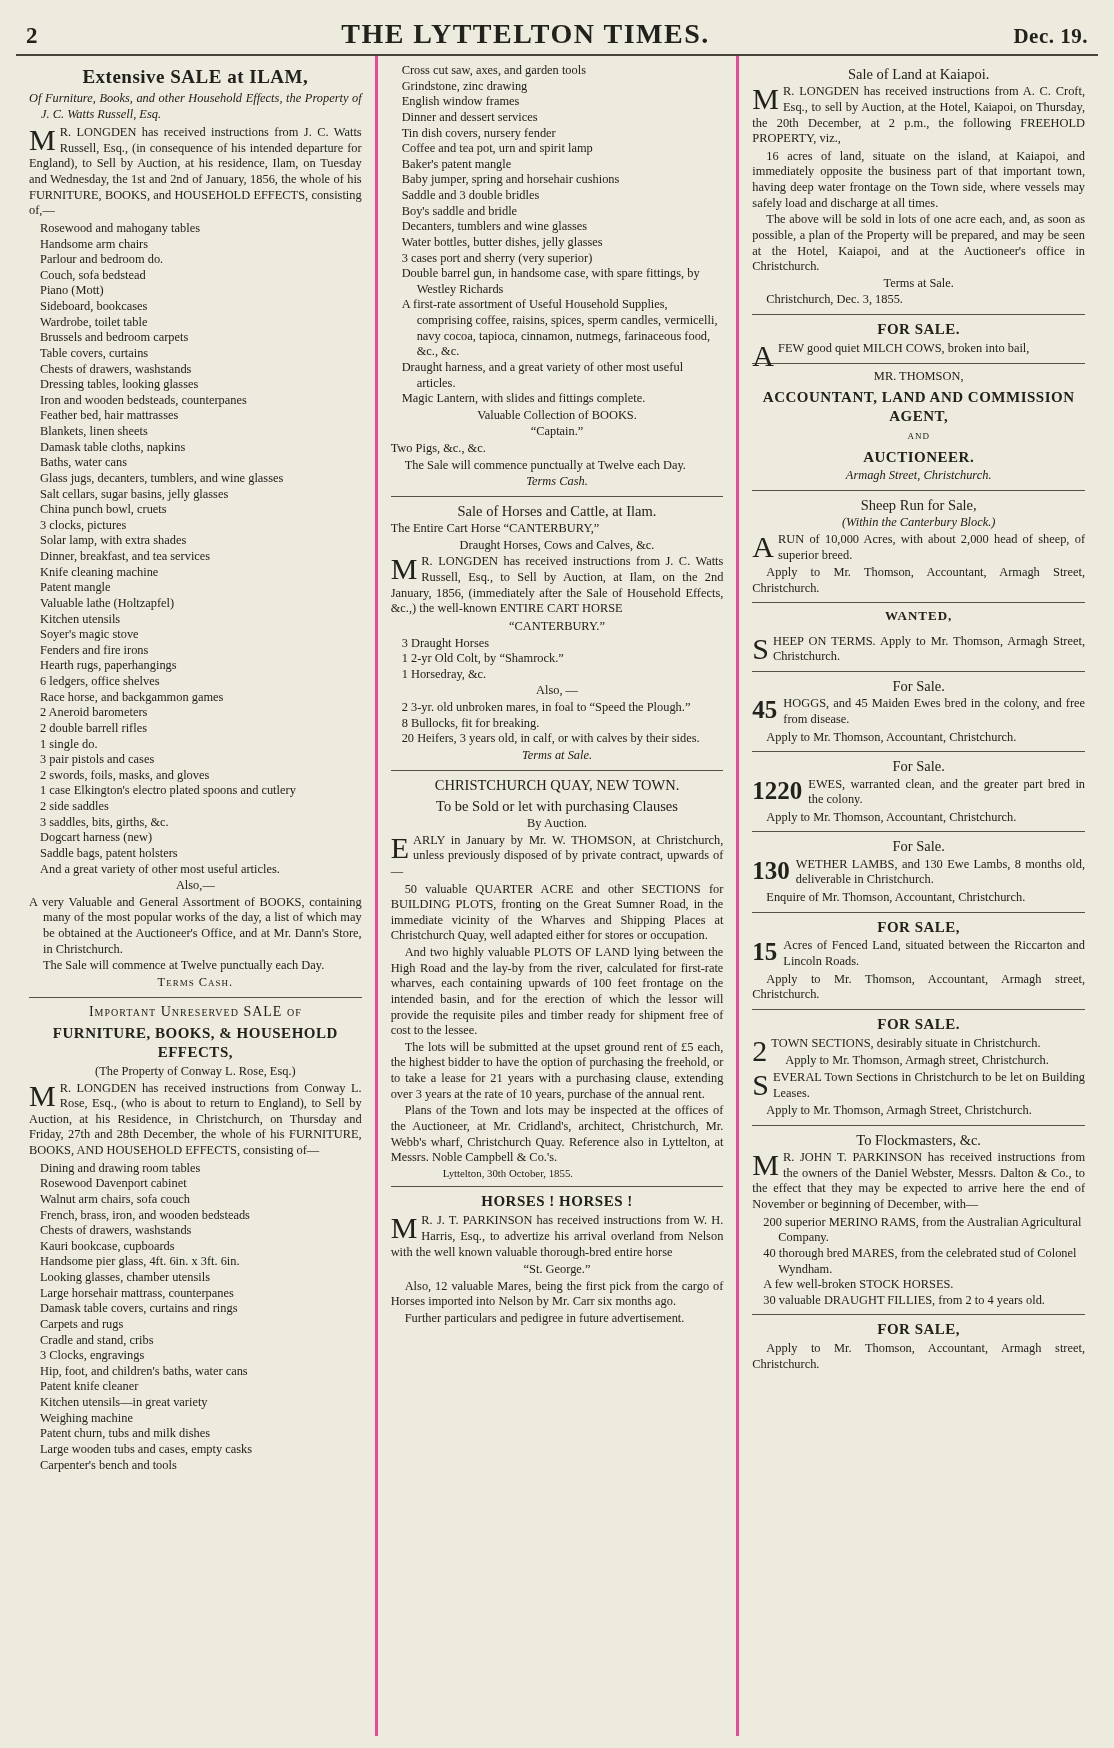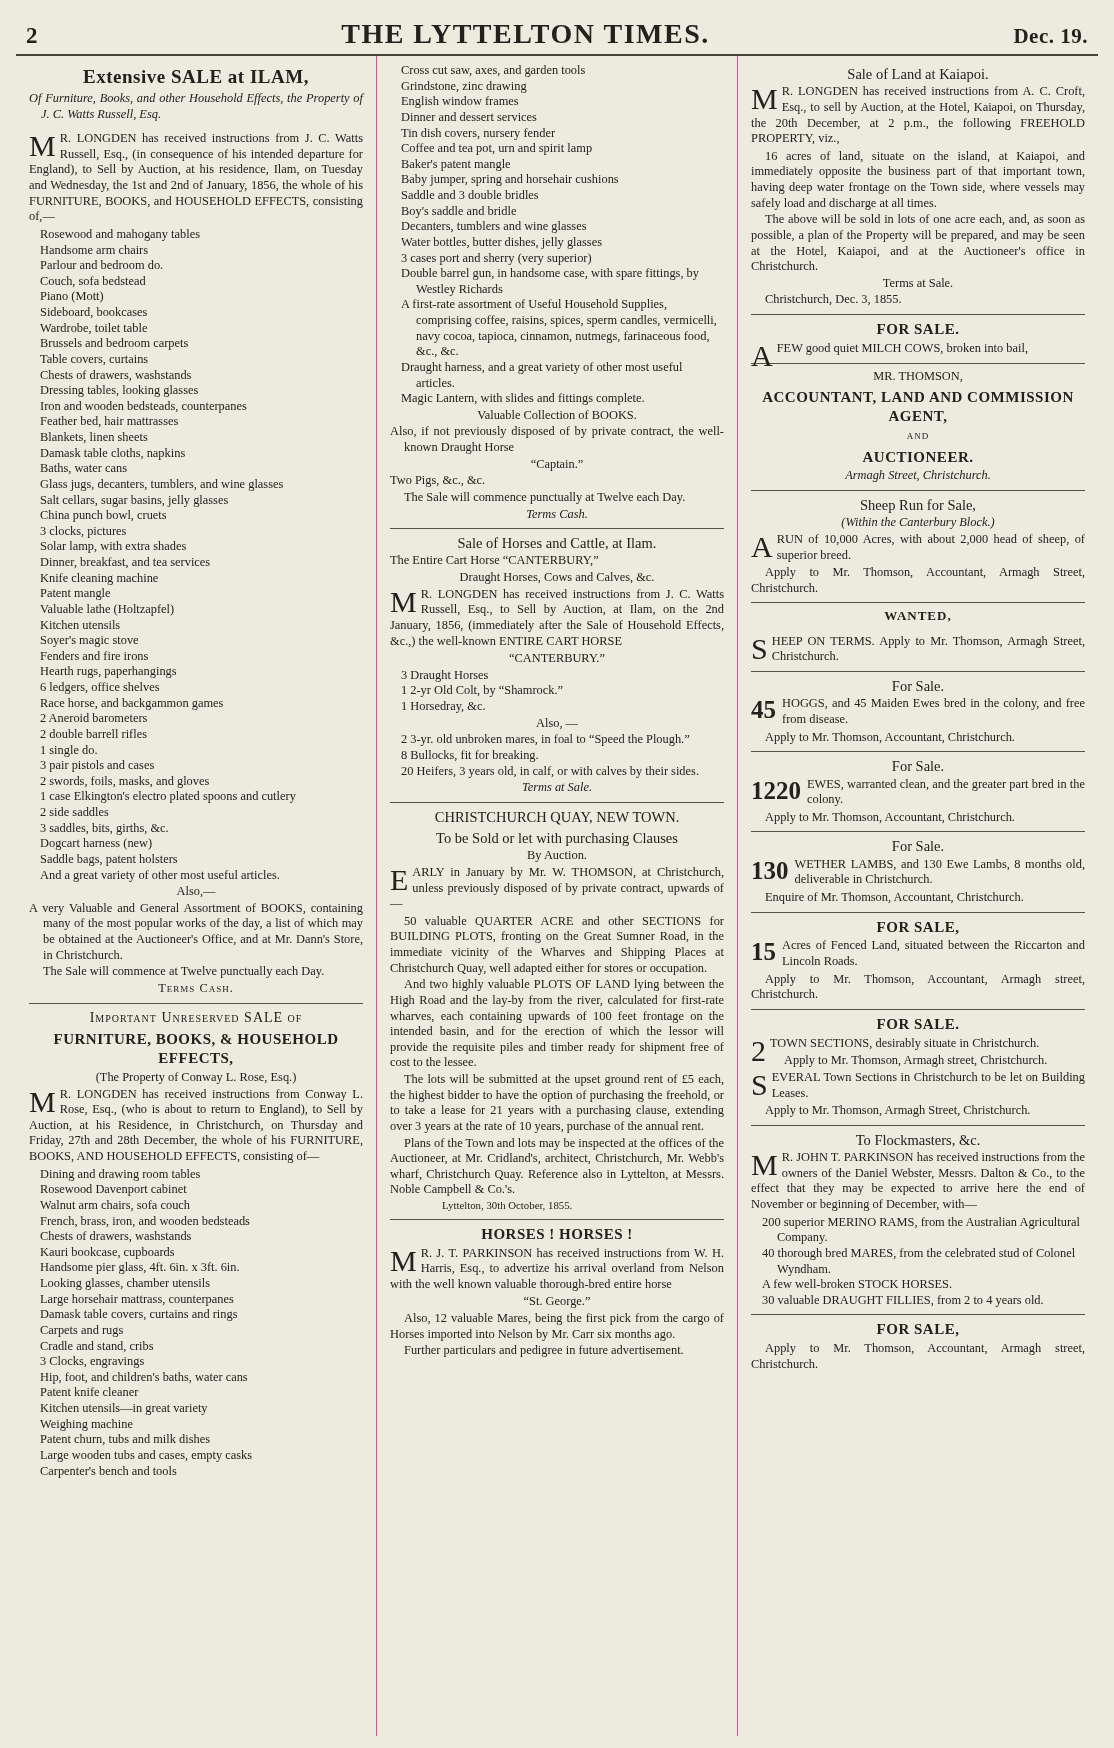--- a/index.html
+++ b/index.html
@@ -22,30 +22,30 @@
     border-bottom: 2px solid #47443a;
   }
   .pagenum { font-size: 23px; font-weight: bold; }
   .title { font-size: 28px; font-weight: bold; letter-spacing: 1.5px; }
   .date { font-size: 21px; font-weight: bold; letter-spacing: 0.5px; }
   .cols { display: flex; height: 1680px; overflow: hidden; }
   .col {
     flex: 1 1 0; padding: 6px 13px 0; overflow: hidden;
     font-size: 12.4px; line-height: 1.26; text-align: justify;
   }
-  .col + .col { border-left: 1px solid #ec4899; }
+  .col + .col { border-left: 3px solid #ec4899; }
 
   .col p { margin: 0 0 1px; text-indent: 14px; }
   p.p0 { text-indent: 0; }
   p.hang { text-indent: -14px; padding-left: 14px; }
   p.pc, p.pc-i, p.pc-sc { text-align: center; text-indent: 0; margin: 1px 0; }
   p.pc-i { font-style: italic; }
   p.pc-sc { font-variant: small-caps; letter-spacing: 1px; }
   p.p-small { font-size: 10.8px; text-indent: 8px; margin-left: 44px; }
-  p.sub-i { font-style: italic; text-indent: -12px; padding-left: 12px; margin: 2px 0 9px; }
+  p.sub-i { font-style: italic; text-indent: -12px; padding-left: 12px; margin: 2px 0 3px; }
   p.h1 { text-align: center; font-weight: bold; font-size: 19px; margin: 3px 0 2px; text-indent: 0; letter-spacing: 0.5px; }
   p.h1b { text-align: center; font-weight: bold; font-size: 15px; margin: 4px 0 2px; text-indent: 0; letter-spacing: 0.5px; }
   p.h2 { text-align: center; font-size: 14.5px; margin: 3px 0 1px; text-indent: 0; }
   p.h2b { text-align: center; font-weight: bold; font-size: 13px; margin: 3px 0 9px; text-indent: 0; letter-spacing: 1px; }
   p.h2sc { text-align: center; font-variant: small-caps; font-size: 14px; margin: 3px 0 1px; text-indent: 0; letter-spacing: 1px; }
   .rule { border-top: 1px solid #56523f; margin: 6px 0 5px; }
   .list { margin: 1px 0; }
   .li { padding-left: 26px; text-indent: -15px; text-align: left; }
   p.drop { text-indent: 0; margin: 1px 0 2px; }
   .dc {
@@ -158,21 +158,20 @@
           <div class="li">Boy's saddle and bridle</div>
           <div class="li">Decanters, tumblers and wine glasses</div>
           <div class="li">Water bottles, butter dishes, jelly glasses</div>
           <div class="li">3 cases port and sherry (very superior)</div>
           <div class="li">Double barrel gun, in handsome case, with spare fittings, by Westley Richards</div>
           <div class="li">A first-rate assortment of Useful Household Supplies, comprising coffee, raisins, spices, sperm candles, vermicelli, navy cocoa, tapioca, cinnamon, nutmegs, farinaceous food, &amp;c., &amp;c.</div>
           <div class="li">Draught harness, and a great variety of other most useful articles.</div>
           <div class="li">Magic Lantern, with slides and fittings complete.</div>
         </div>
         <p class="pc">Valuable Collection of BOOKS.</p>
-        <p class="hang">Also, if not previously disposed of by private contract, the well-known Draught Horse</p>
         <p class="pc">“Captain.”</p>
         <p class="p0">Two Pigs, &amp;c., &amp;c.</p>
         <p class="p">The Sale will commence punctually at Twelve each Day.</p>
         <p class="pc-i">Terms Cash.</p>
         <div class="rule"></div>
         <p class="h2">Sale of Horses and Cattle, at Ilam.</p>
         <p class="p0">The Entire Cart Horse “CANTERBURY,”</p>
         <p class="pc">Draught Horses, Cows and Calves, &amp;c.</p>
         <p class="drop"><span class="dc">M</span>R. LONGDEN has received instructions from J. C. Watts Russell, Esq., to Sell by Auction, at Ilam, on the 2nd January, 1856, (immediately after the Sale of Household Effects, &amp;c.,) the well-known ENTIRE CART HORSE</p>
         <p class="pc">“CANTERBURY.”</p>

